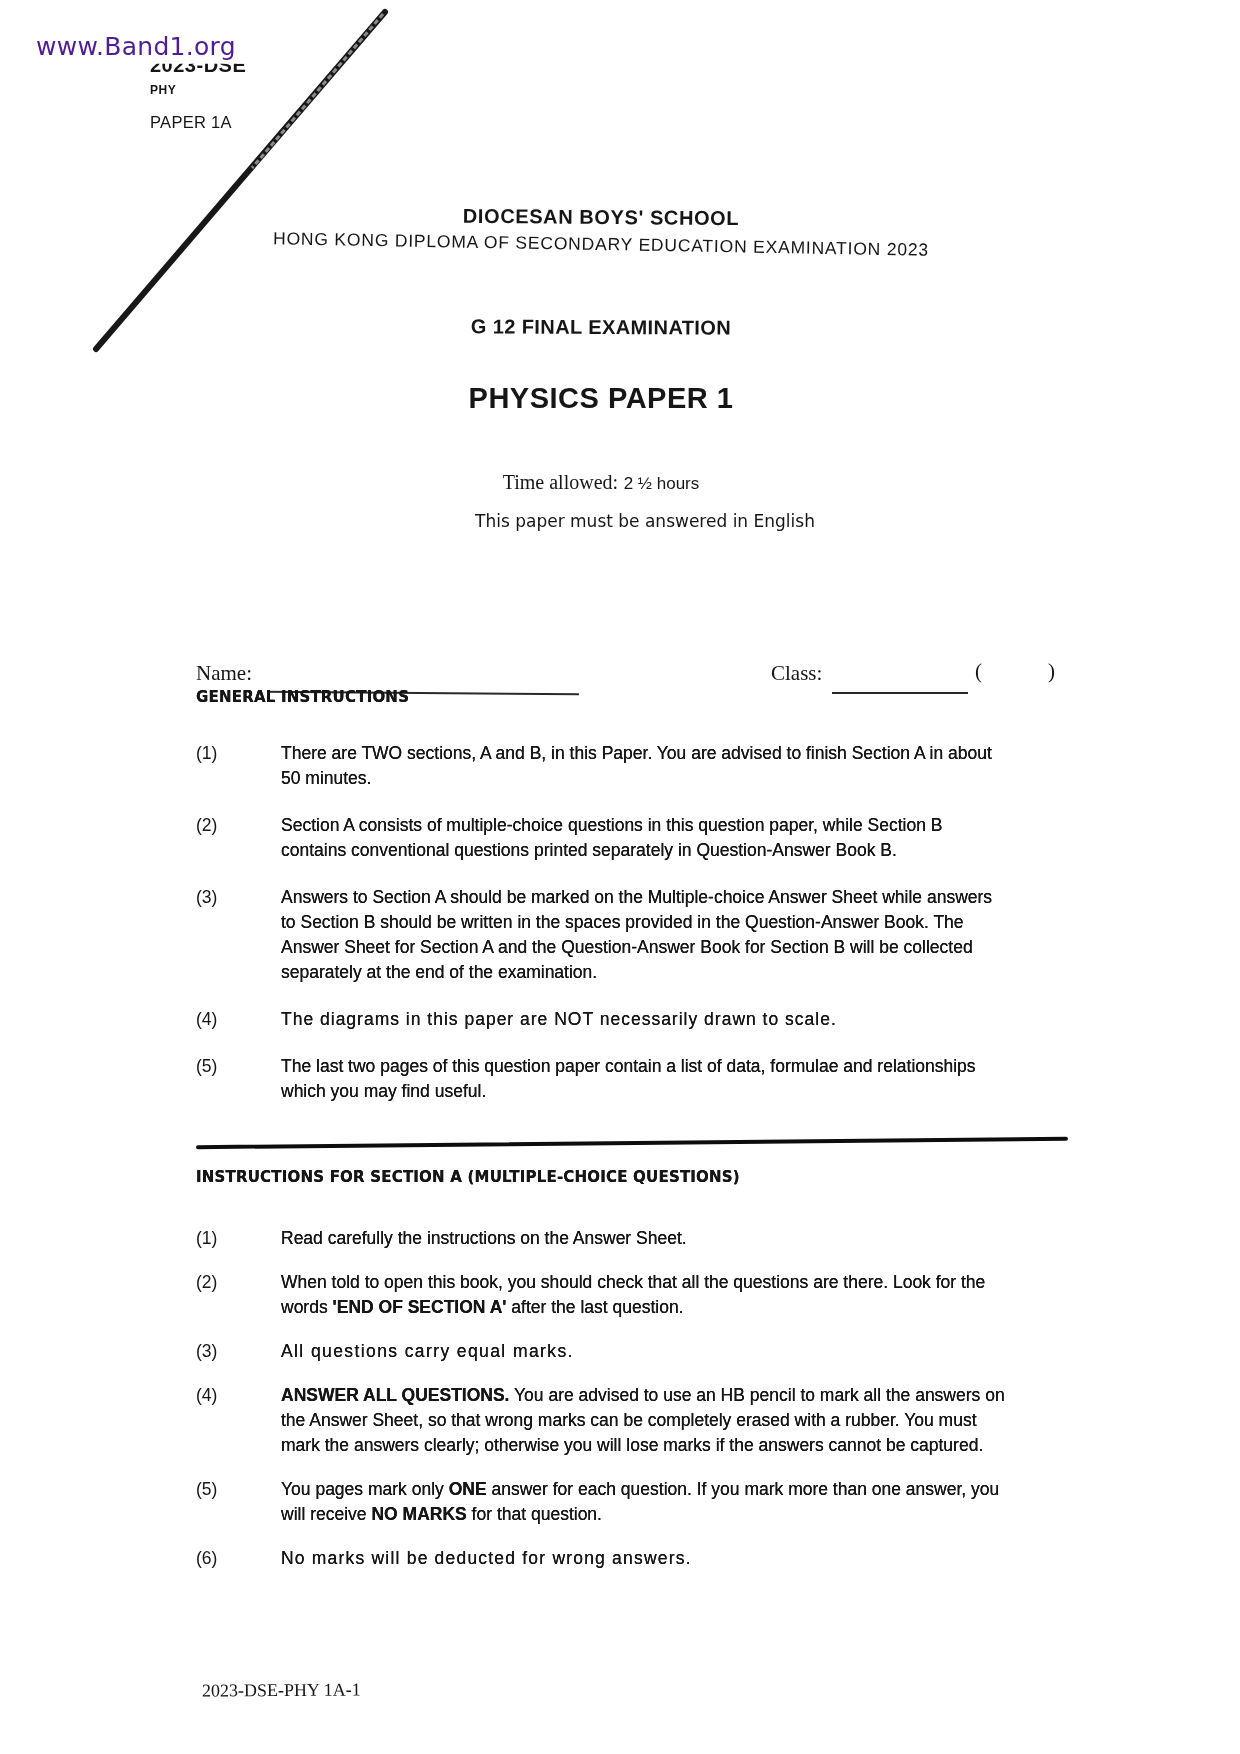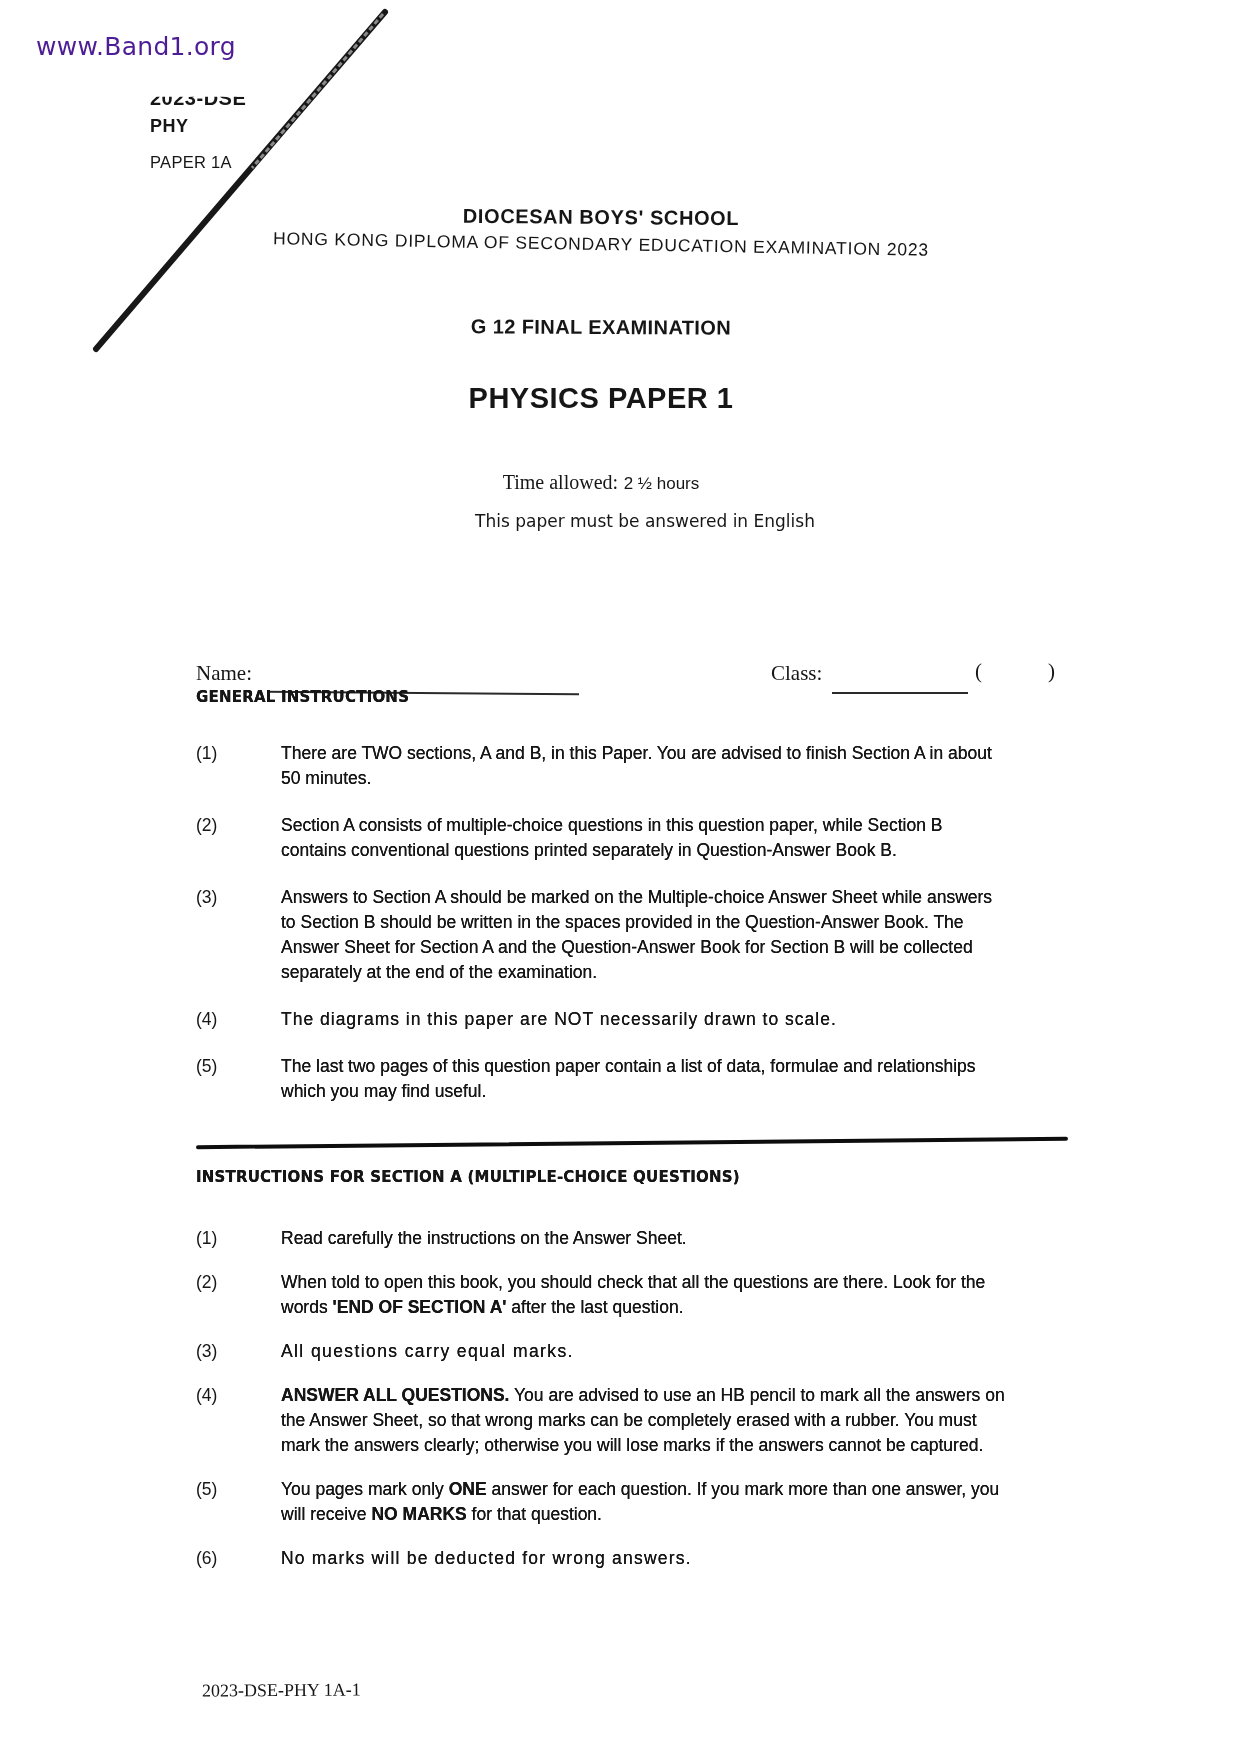--- a/index.html
+++ b/index.html
@@ -19,23 +19,23 @@
 
   .watermark{
     left:36px;top:32px;
     font-family:"DejaVu Sans",sans-serif;
     font-size:25px;color:#4c1d95;letter-spacing:0.3px;
   }
   .corner{left:150px;top:55px;width:160px;}
   .corner-year{
     font-weight:bold;font-size:20px;letter-spacing:0.5px;
     clip-path:inset(42% 0 0 0);
-    line-height:21px;height:21px;margin-top:33px;
+    line-height:21px;height:21px;
   }
-  .corner-phy{font-weight:bold;font-size:18px;margin-top:7px;letter-spacing:0.5px;}
+  .corner-phy{font-weight:bold;font-size:12px;margin-top:7px;letter-spacing:0.5px;}
   .corner-paper{font-size:16.5px;margin-top:16px;letter-spacing:0.3px;}
 
   .scan-line{left:0;top:0;pointer-events:none;}
 
   .school{top:206px;font-size:20px;font-weight:bold;letter-spacing:0.6px;transform:rotate(0.5deg);}
   .examline{top:234px;font-size:17.5px;letter-spacing:0.8px;transform:rotate(1deg);}
   .g12{top:316px;font-size:20px;font-weight:bold;letter-spacing:0.4px;transform:rotate(0.3deg);}
   .papertitle{top:382px;font-size:29px;font-weight:bold;letter-spacing:0.5px;}
   .timeline{top:471px;font-size:20px;}
   .timeline .tval{font-family:Liberation Sans, sans-serif;font-size:17px;}

